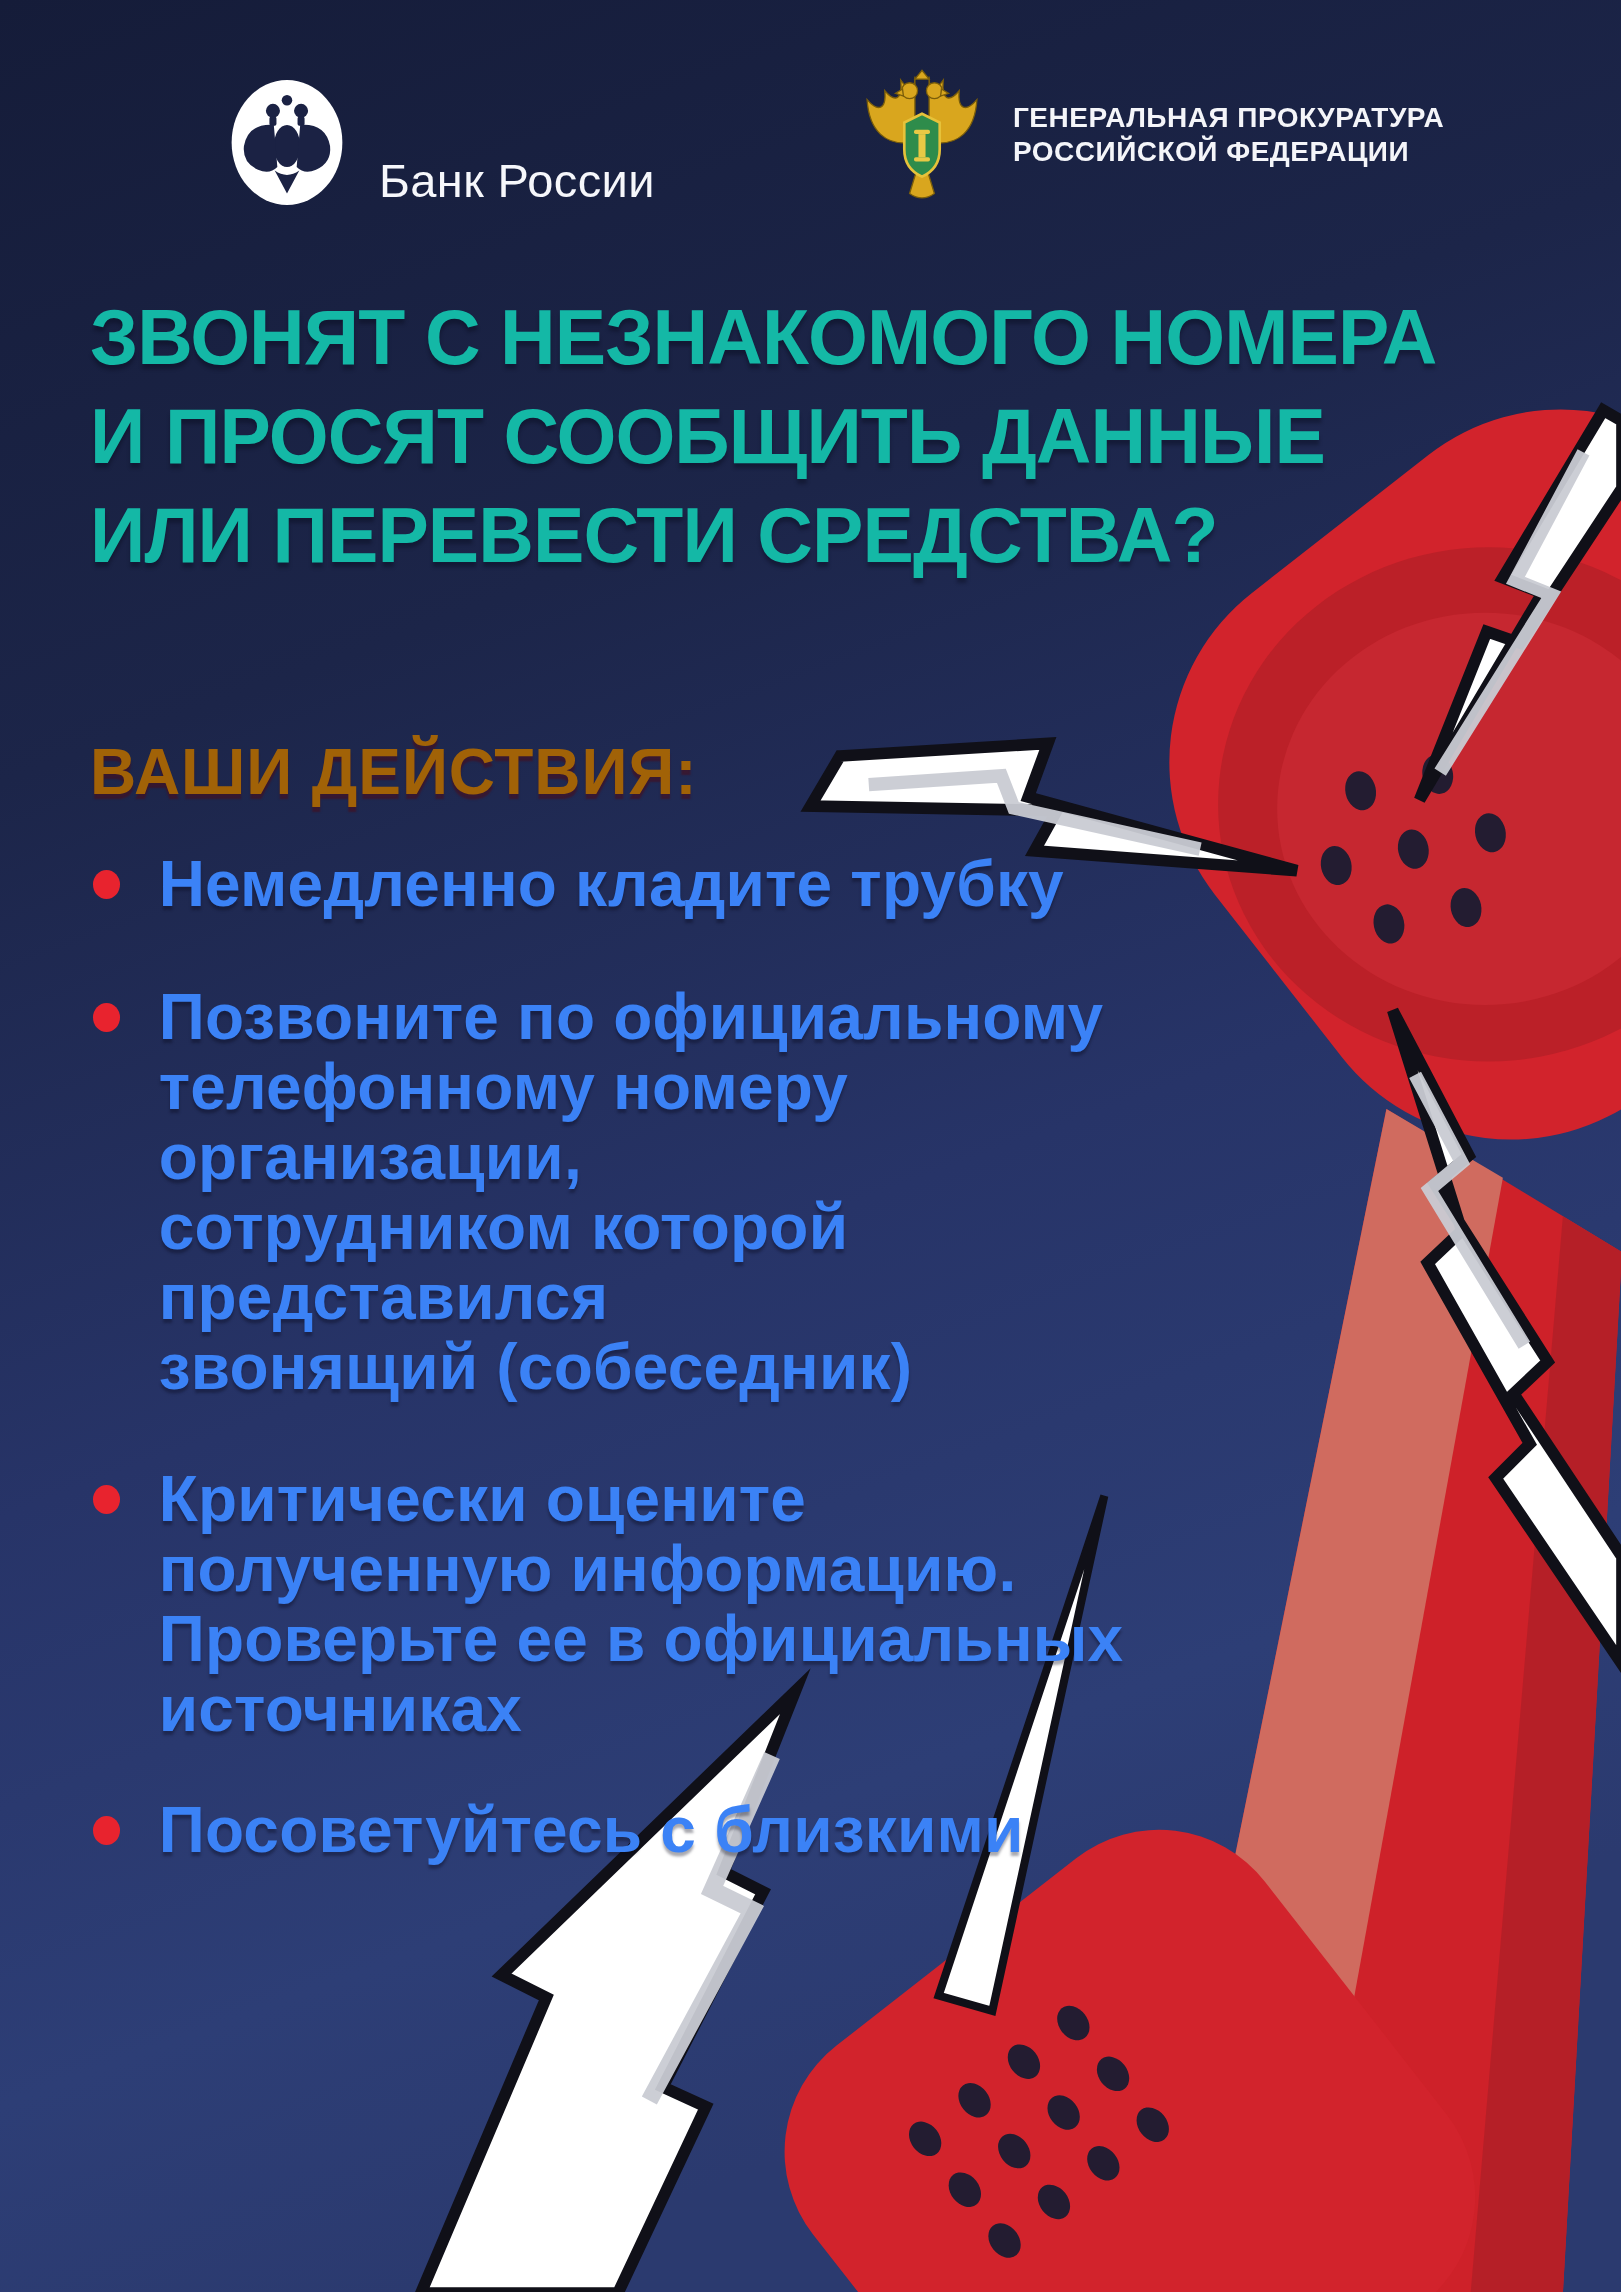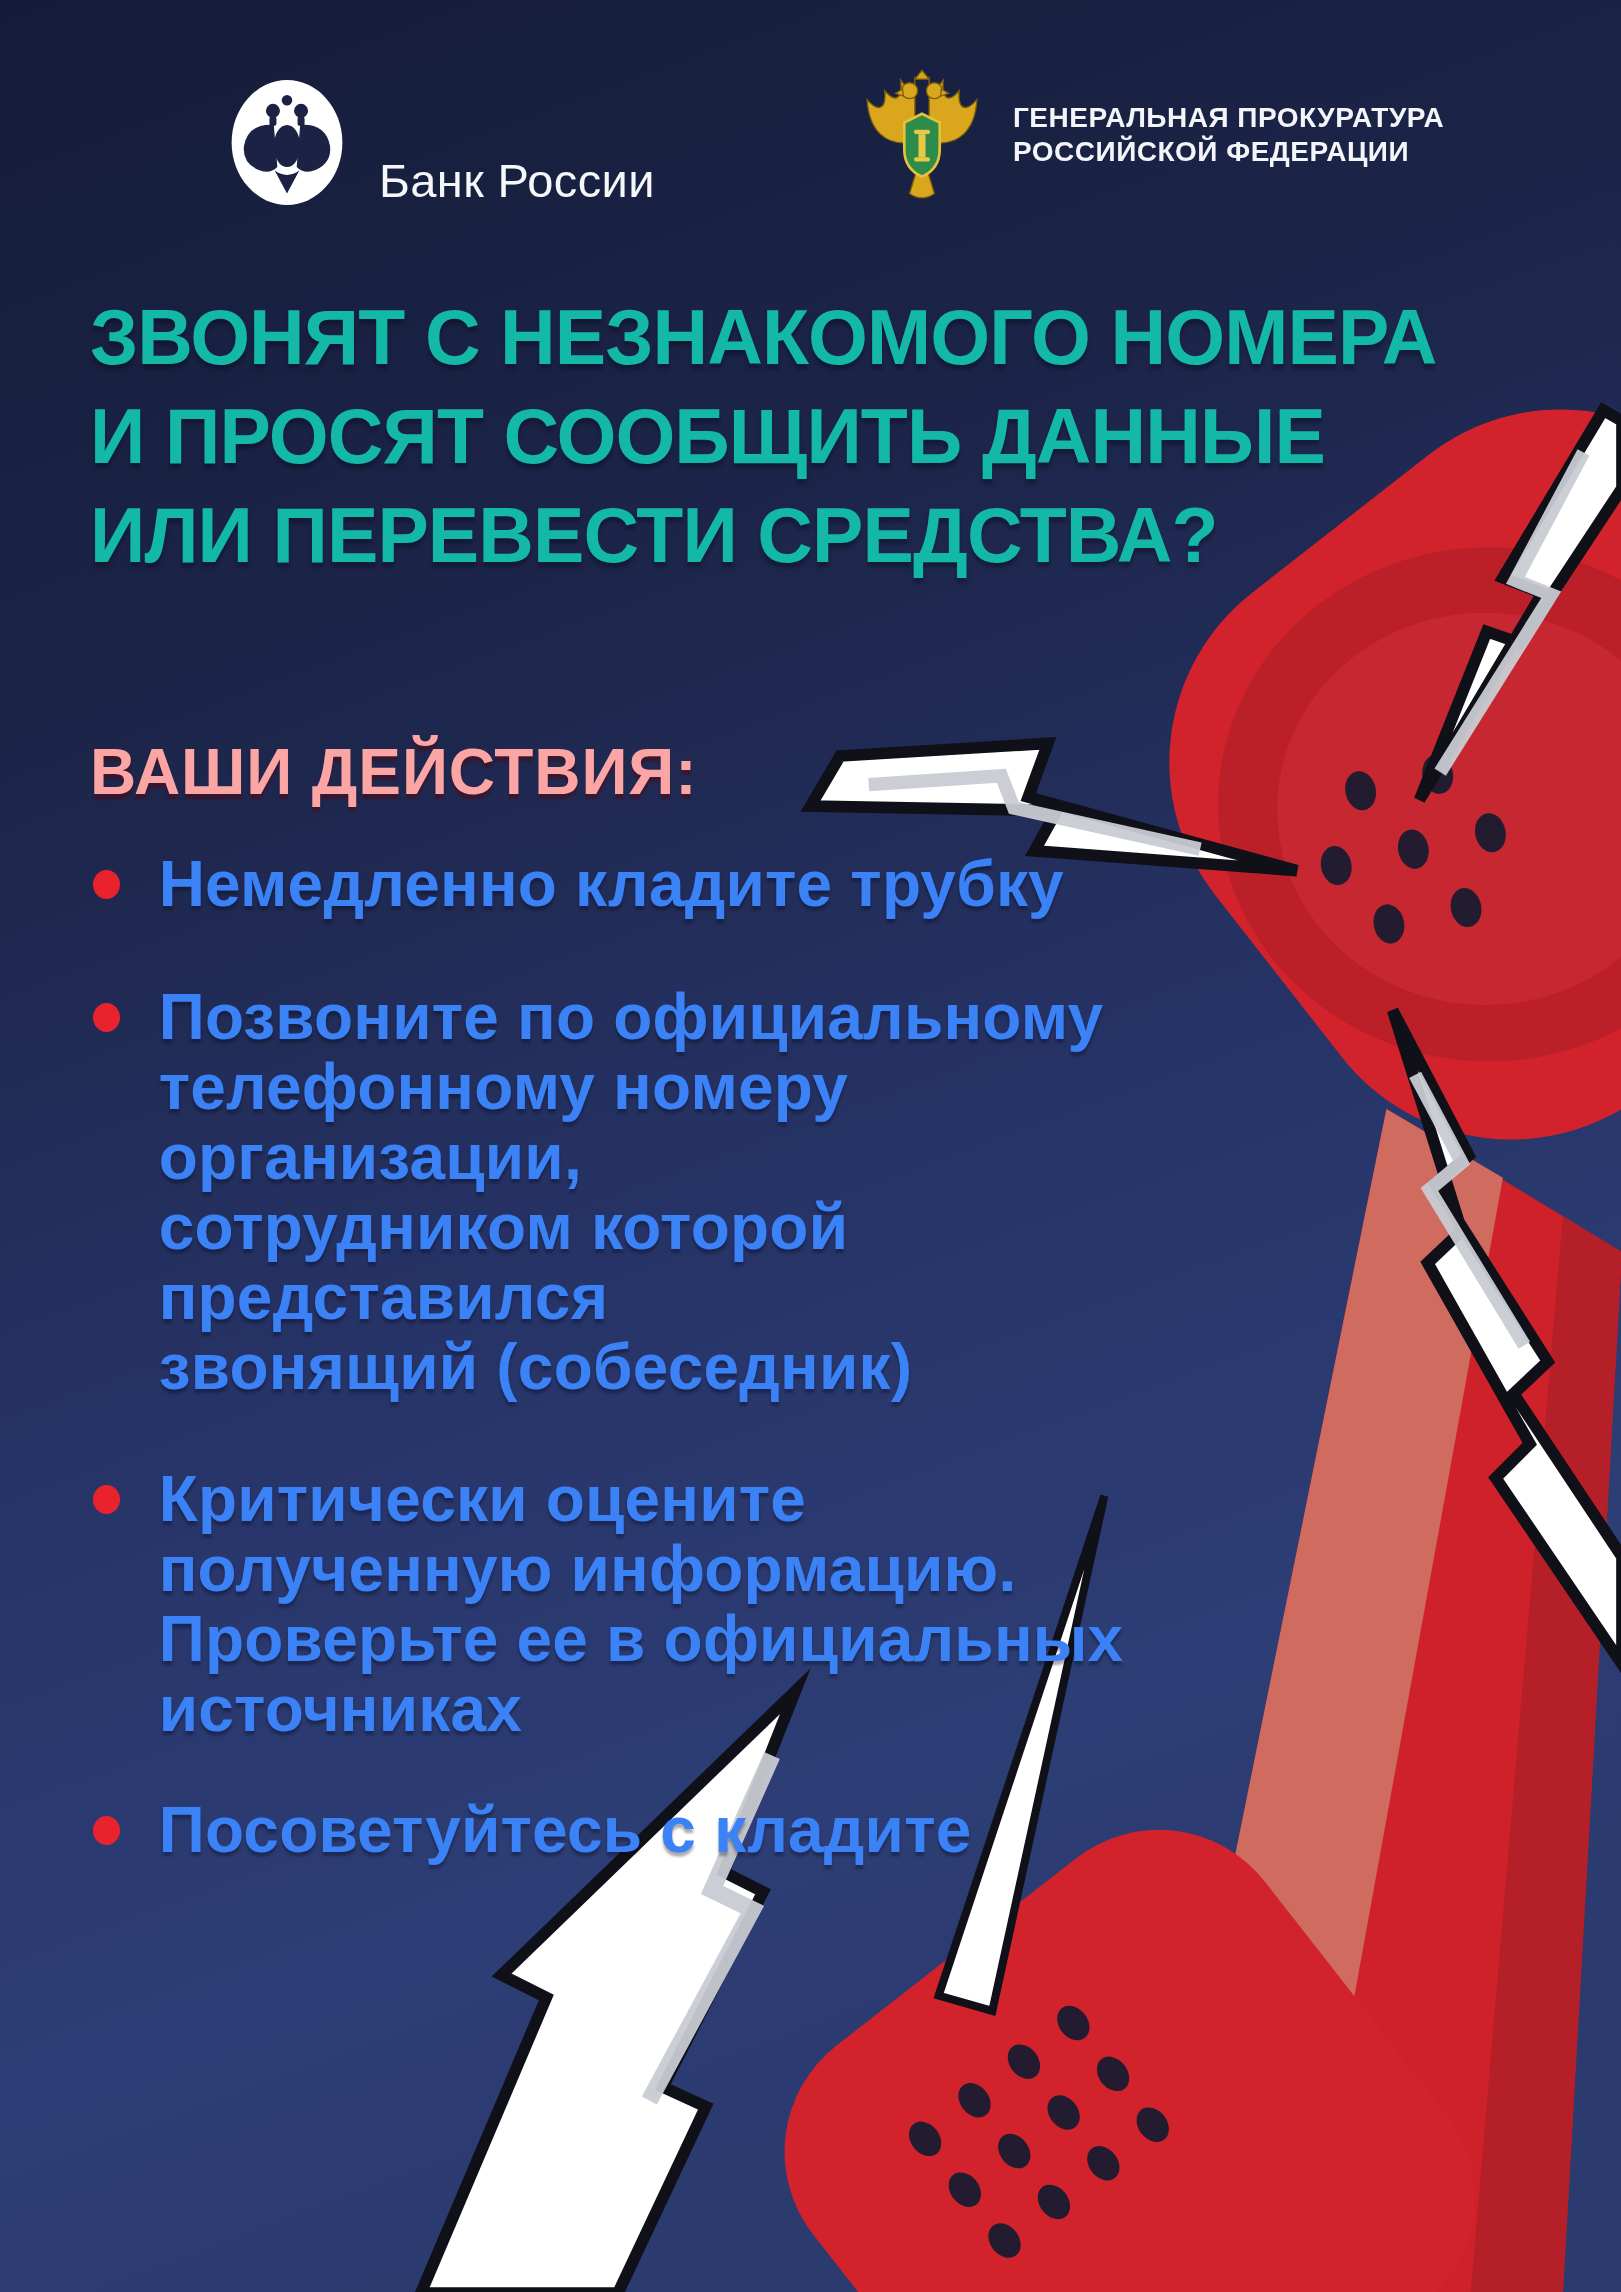--- a/index.html
+++ b/index.html
@@ -21,21 +21,21 @@
   .headline{
     position:absolute;left:90px;top:288px;margin:0;
     font-size:77px;line-height:99px;font-weight:700;letter-spacing:-0.9px;
     white-space:pre-line;color:#14b8a6;
     text-shadow:0 4.5px 3.6px rgba(8,10,26,.38);
   }
   
   .actions-heading{
     position:absolute;left:90px;top:736px;margin:0;
     font-size:64px;line-height:72px;font-weight:700;letter-spacing:0.9px;
-    color:#fca5a5;text-shadow:0 4.5px 1.8px rgba(80,8,18,.5);
+    color:#a16207;text-shadow:0 4.5px 1.8px rgba(80,8,18,.5);
   }
   .actions{
     position:absolute;left:90px;top:849px;margin:0;padding:0;list-style:none;width:1119px;
   }
   .actions li{display:flex;align-items:flex-start;margin:0;}
   .actions li + li{margin-top:0;}
   .actions li:nth-child(2){margin-top:63px;}
   .actions li:nth-child(3){margin-top:62px;}
   .actions li:nth-child(4){margin-top:51px;}
   .dot{
@@ -194,18 +194,18 @@
 сотрудником которой представился
 звонящий (собеседник)</span>
     </li>
     <li>
       <span class="dot"></span>
       <span class="txt">Критически оцените полученную информацию.
 Проверьте ее в официальных источниках</span>
     </li>
     <li>
       <span class="dot"></span>
-      <span class="txt">Посоветуйтесь с кладите</span>
+      <span class="txt">Посоветуйтесь с близкими</span>
     </li>
   </ul>
 
 </div>
 
 
 </body></html>

